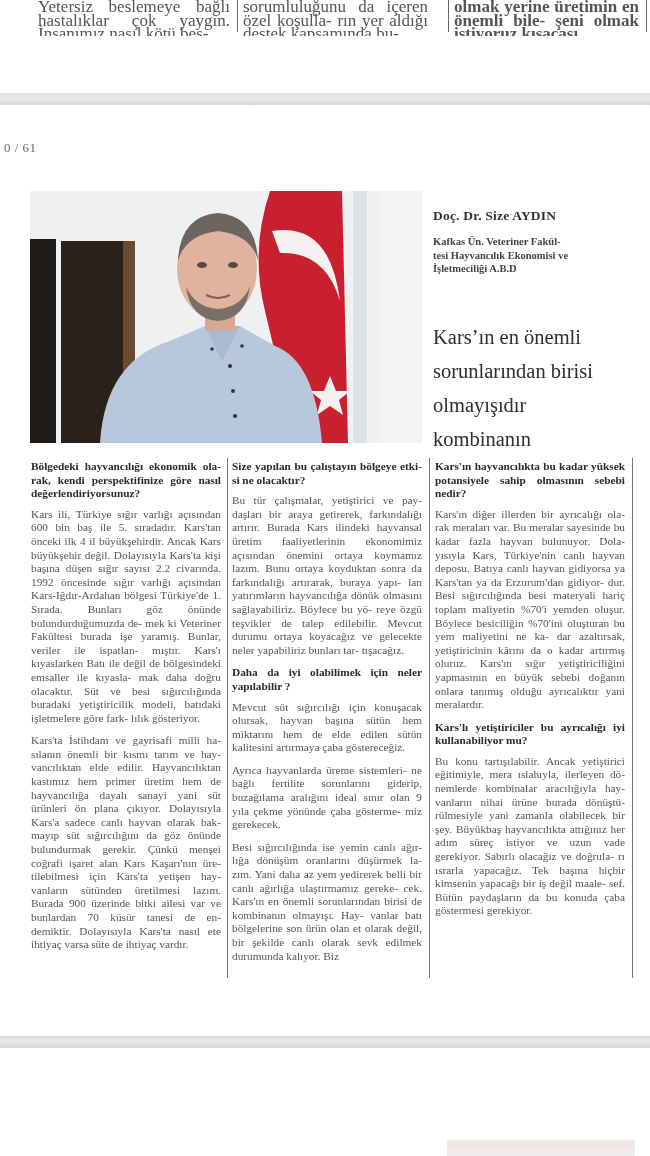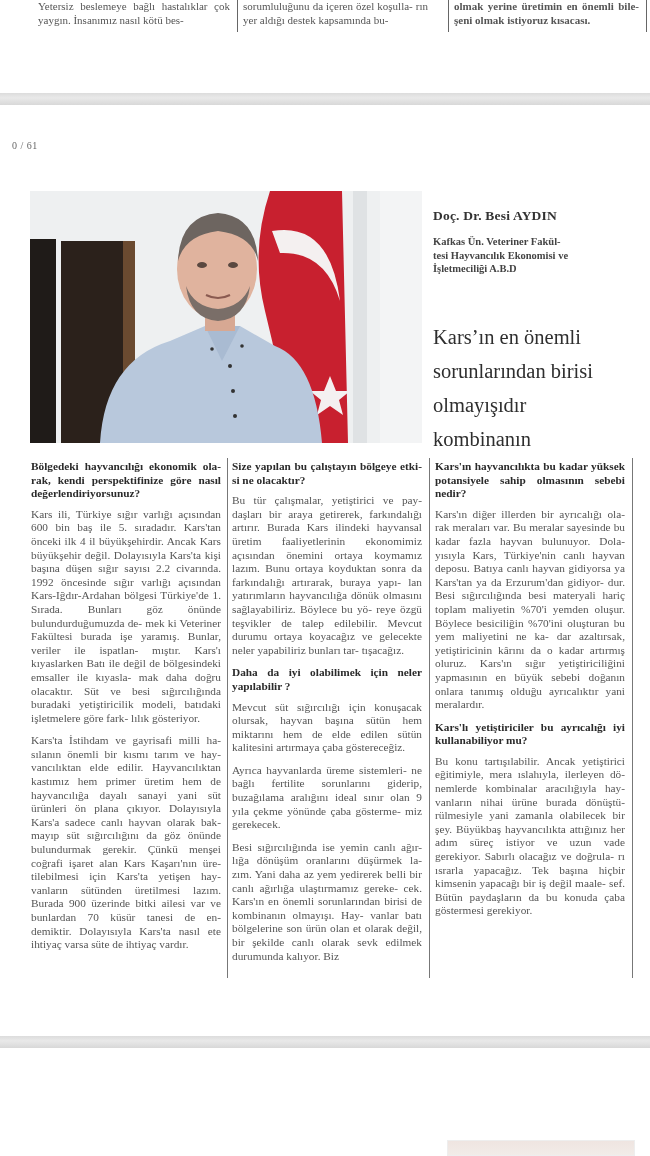--- a/index.html
+++ b/index.html
@@ -1,31 +1,31 @@
 <!DOCTYPE html>
 <html><head>
   <meta charset="utf-8">
   <style>
     * { margin: 0; padding: 0; box-sizing: border-box; }
     html, body { width: 650px; height: 1156px; overflow: hidden; background: #ffffff; }
     body { position: relative; font-family: "Liberation Serif", "DejaVu Serif", serif; color: #3a3a3a; }
 
     
     .prev-page { position: absolute; left: 0; top: 0; width: 650px; height: 92px; background: #fff; }
-    .prev-col { position: absolute; top: 0; font-size: 11px; line-height: 13.5px; color: #555; text-align: justify; height: 36px; overflow: hidden; }
+    .prev-col { position: absolute; top: 0; font-size: 17px; line-height: 13.5px; color: #555; text-align: justify; height: 36px; overflow: hidden; }
     .prev-col.c1 { left: 38px; width: 192px; }
     .prev-col.c2 { left: 243px; width: 185px; }
     .prev-col.c3 { left: 454px; width: 185px; font-weight: bold; }
     .prev-rule { position: absolute; top: 0; width: 1px; height: 32px; background: #666; }
 
     .page-sep { position: absolute; left: 0; width: 650px; height: 12px; background: linear-gradient(#dcdcdc, #e9e9e9 40%, #d8d8d8); }
     .page-sep.top { top: 93px; }
     .page-sep.bottom { top: 1036px; }
 
-    .page-number { position: absolute; left: 12px; top: 140px; font-size: 10px; color: #666; letter-spacing: 0.5px; }
+    .page-number { position: absolute; left: 4px; top: 140px; font-size: 13px; color: #666; letter-spacing: 0.5px; }
 
     
     .photo { position: absolute; left: 30px; top: 191px; width: 392px; height: 252px; background: #eef0f1; overflow: hidden; }
     .photo svg { width: 100%; height: 100%; display: block; }
 
     
     .byline { position: absolute; left: 433px; top: 208px; width: 200px; }
     .author-name { font-size: 13.5px; font-weight: bold; color: #333; letter-spacing: 0.2px; }
     .affil { font-size: 10.5px; font-weight: bold; color: #444; line-height: 13.5px; margin-top: 11px; }
     .headline { position: absolute; left: 433px; top: 272px; width: 205px; font-size: 20.5px; color: #2e2e2e; line-height: 34px; margin-top: 48px; }
@@ -88,21 +88,21 @@
     <ellipse cx="187" cy="78" rx="40" ry="50" fill="#e0b39e"></ellipse>
     <path d="M148 70 Q150 25 188 22 Q226 25 228 70 Q222 44 188 40 Q155 44 148 70 Z" fill="#6d6560"></path>
     <path d="M156 95 Q160 128 188 130 Q216 128 220 95 Q212 116 188 118 Q164 116 156 95 Z" fill="#7a6e68"></path>
     <ellipse cx="172" cy="74" rx="5" ry="3" fill="#5a4840"></ellipse>
     <ellipse cx="203" cy="74" rx="5" ry="3" fill="#5a4840"></ellipse>
     <path d="M176 104 Q188 110 200 104" stroke="#8a5a50" stroke-width="2" fill="none"></path>
   </svg>
 </div>
 
 <div class="byline">
-  <div class="author-name">Doç. Dr. Besi AYDIN</div>
+  <div class="author-name">Doç. Dr. Size AYDIN</div>
   <div class="affil">
     <div>Kafkas Ün. Veteriner Fakül-</div>
     <div>tesi Hayvancılık Ekonomisi ve</div>
     <div>İşletmeciliği A.B.D</div>
   </div>
 </div>
 
 <div class="headline">
   <div>Kars’ın en önemli</div>
   <div>sorunlarından birisi</div>

